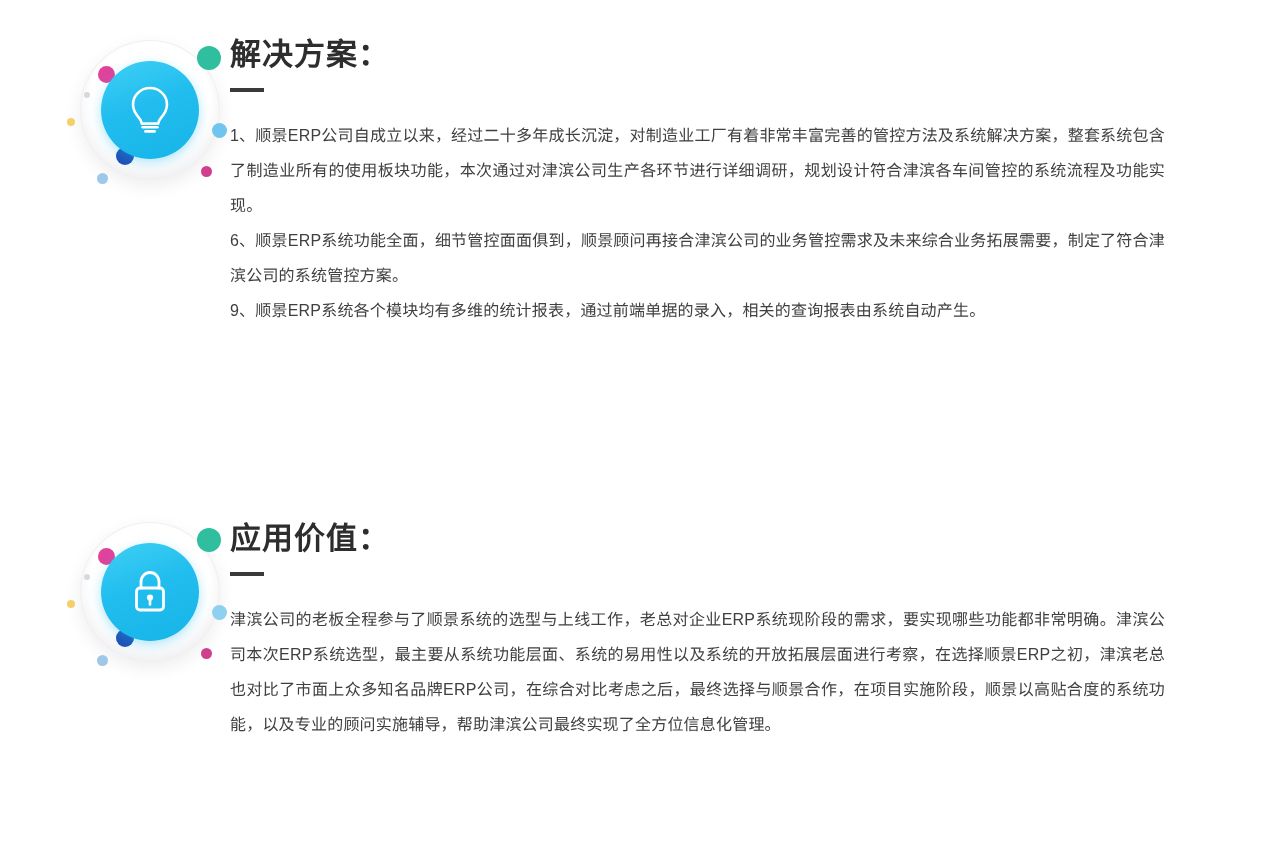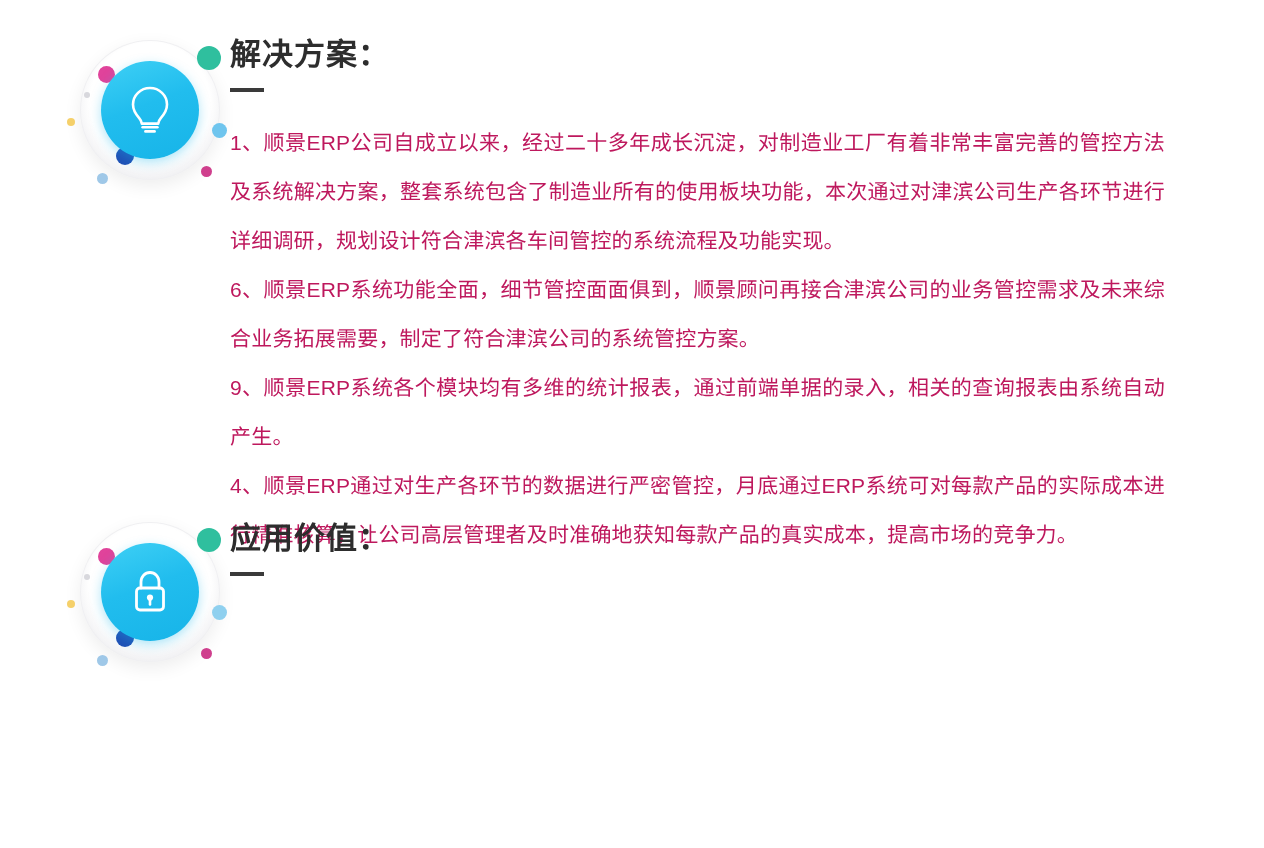--- a/index.html
+++ b/index.html
@@ -103,23 +103,23 @@
   }
 
   .rule {
     width: 34px;
     height: 4px;
     background: #3a3a3a;
     margin: 0 0 26px 0;
   }
 
   .para {
-    font-size: 21px;
-    line-height: 49px;
-    color: #be185d;
+    font-size: 16px;
+    line-height: 35px;
+    color: #404040;
     margin: 0;
     letter-spacing: 0.2px;
     text-align: justify;
     width: 935px;
   }
 
   .section-2 .content { padding-top: 22px; }
   .section-2 .heading { margin-bottom: 16px; }
 </style>
 </head>
@@ -147,21 +147,20 @@
         </svg>
       </div>
     </div>
 
     <div class="content">
       <h2 class="heading">解决方案：</h2>
       <div class="rule"></div>
       <p class="para">1、顺景ERP公司自成立以来，经过二十多年成长沉淀，对制造业工厂有着非常丰富完善的管控方法及系统解决方案，整套系统包含了制造业所有的使用板块功能，本次通过对津滨公司生产各环节进行详细调研，规划设计符合津滨各车间管控的系统流程及功能实现。</p>
       <p class="para">6、顺景ERP系统功能全面，细节管控面面俱到，顺景顾问再接合津滨公司的业务管控需求及未来综合业务拓展需要，制定了符合津滨公司的系统管控方案。</p>
       <p class="para">9、顺景ERP系统各个模块均有多维的统计报表，通过前端单据的录入，相关的查询报表由系统自动产生。</p>
-      <p class="para">4、顺景ERP通过对生产各环节的数据进行严密管控，月底通过ERP系统可对每款产品的实际成本进行精准核算，让公司高层管理者及时准确地获知每款产品的真实成本，提高市场的竞争力。</p>
     </div>
   </div>
 
   <div class="section section-2">
 
     <div class="icon-wrap s2">
       <div class="halo"></div>
       <div class="dot d8"></div>
       <div class="dot d7"></div>
       <div class="dot d1"></div>
@@ -176,16 +175,17 @@
           <rect x="7.5" y="20" width="27" height="22" rx="3.5" ry="3.5" fill="none" stroke="#ffffff" stroke-width="2.8"></rect>
           <circle cx="21" cy="29.5" r="3.1" fill="#ffffff"></circle>
           <path d="M21 32.2 L21 36.5" stroke="#ffffff" stroke-width="2.6" stroke-linecap="round"></path>
         </svg>
       </div>
     </div>
 
     <div class="content">
       <h2 class="heading">应用价值：</h2>
       <div class="rule"></div>
+      <p class="para">津滨公司的老板全程参与了顺景系统的选型与上线工作，老总对企业ERP系统现阶段的需求，要实现哪些功能都非常明确。津滨公司本次ERP系统选型，最主要从系统功能层面、系统的易用性以及系统的开放拓展层面进行考察，在选择顺景ERP之初，津滨老总也对比了市面上众多知名品牌ERP公司，在综合对比考虑之后，最终选择与顺景合作，在项目实施阶段，顺景以高贴合度的系统功能，以及专业的顾问实施辅导，帮助津滨公司最终实现了全方位信息化管理。</p>
     </div>
   </div>
 
 </div>
 
 </body></html>

